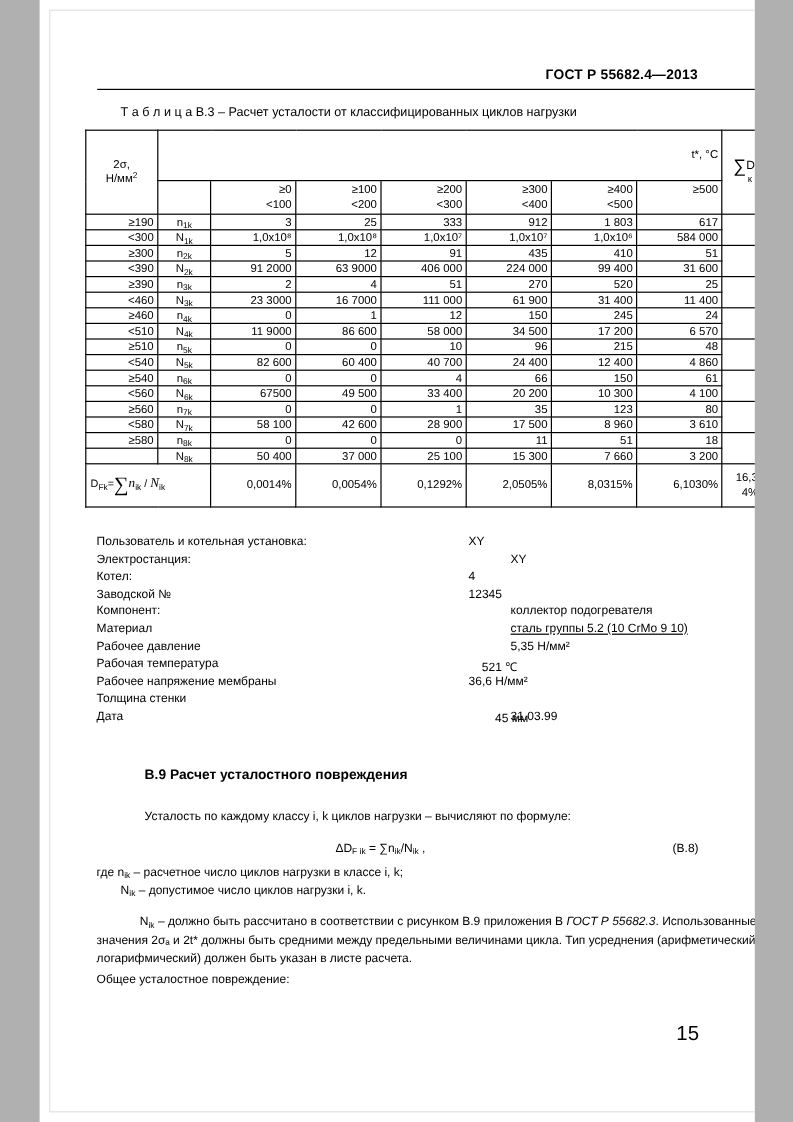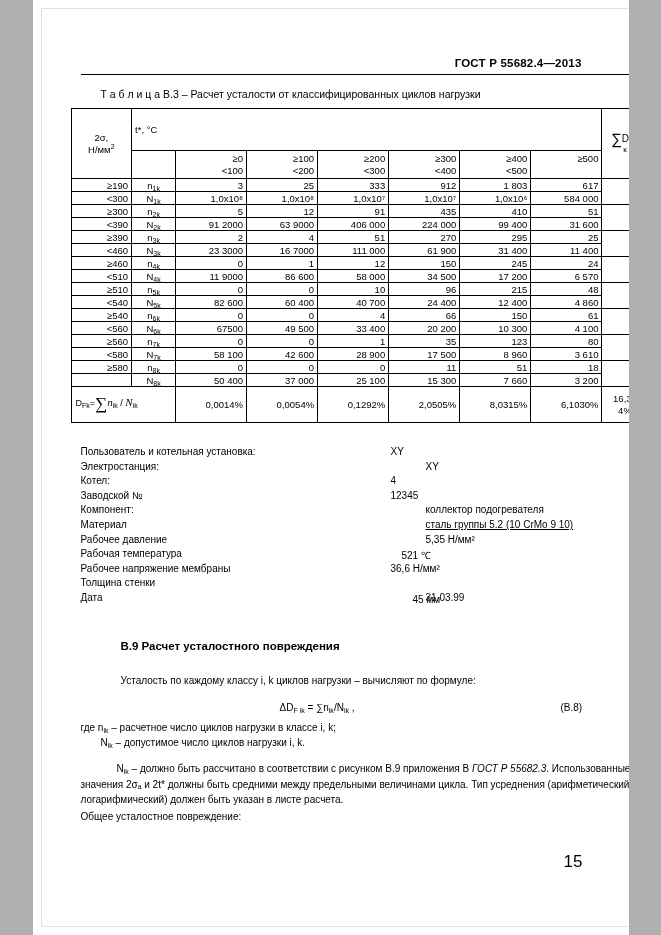--- a/index.html
+++ b/index.html
@@ -75,21 +75,21 @@
     font-weight: normal;
     vertical-align: middle;
     box-sizing: border-box;
   }
   .fatigue-table .c-sigma  { width: 58px;  text-align: right; }
   .fatigue-table .c-sym    { width: 42px;  text-align: center; }
   .fatigue-table .c-val    { width: 68px;  text-align: right; }
   .fatigue-table .c-sum    { width: 44px;  text-align: center; }
 
   .hdr-sigma { height: 42px; text-align: center; line-height: 1.25; }
-  .hdr-t     { height: 42px; text-align: left; vertical-align: middle; }
+  .hdr-t     { height: 42px; text-align: right; vertical-align: middle; }
   .hdr-sum   { height: 42px; text-align: center; line-height: 1.2; }
   .hdr-range { height: 28px; line-height: 1.25; text-align: right; }
 
   .range-hi { display: block; }
   .range-lo { display: block; }
 
   .sum-sigma { font-size: 15px; line-height: 0.8; display:inline-block; vertical-align: -2px;}
   .sum-d { font-size: 10px; }
   .sum-k { display: block; font-size: 8px; text-align: center; }
 
@@ -286,21 +286,21 @@
           <td class="c-val">99 400</td>
           <td class="c-val">31 600</td>
         </tr>
         <tr class="row-n sep-top">
           <td class="c-sigma">≥390</td>
           <td class="c-sym"><span>n</span><span class="sub">3k</span></td>
           <td class="c-val">2</td>
           <td class="c-val">4</td>
           <td class="c-val">51</td>
           <td class="c-val">270</td>
-          <td class="c-val">295</td>
+          <td class="c-val">520</td>
           <td class="c-val">25</td>
           <td class="c-sum" rowspan="2">&nbsp;</td>
         </tr>
         <tr class="row-N">
           <td class="c-sigma">&lt;460</td>
           <td class="c-sym"><span>N</span><span class="sub">3k</span></td>
           <td class="c-val">23 3000</td>
           <td class="c-val">16 7000</td>
           <td class="c-val">111 000</td>
           <td class="c-val">61 900</td>

